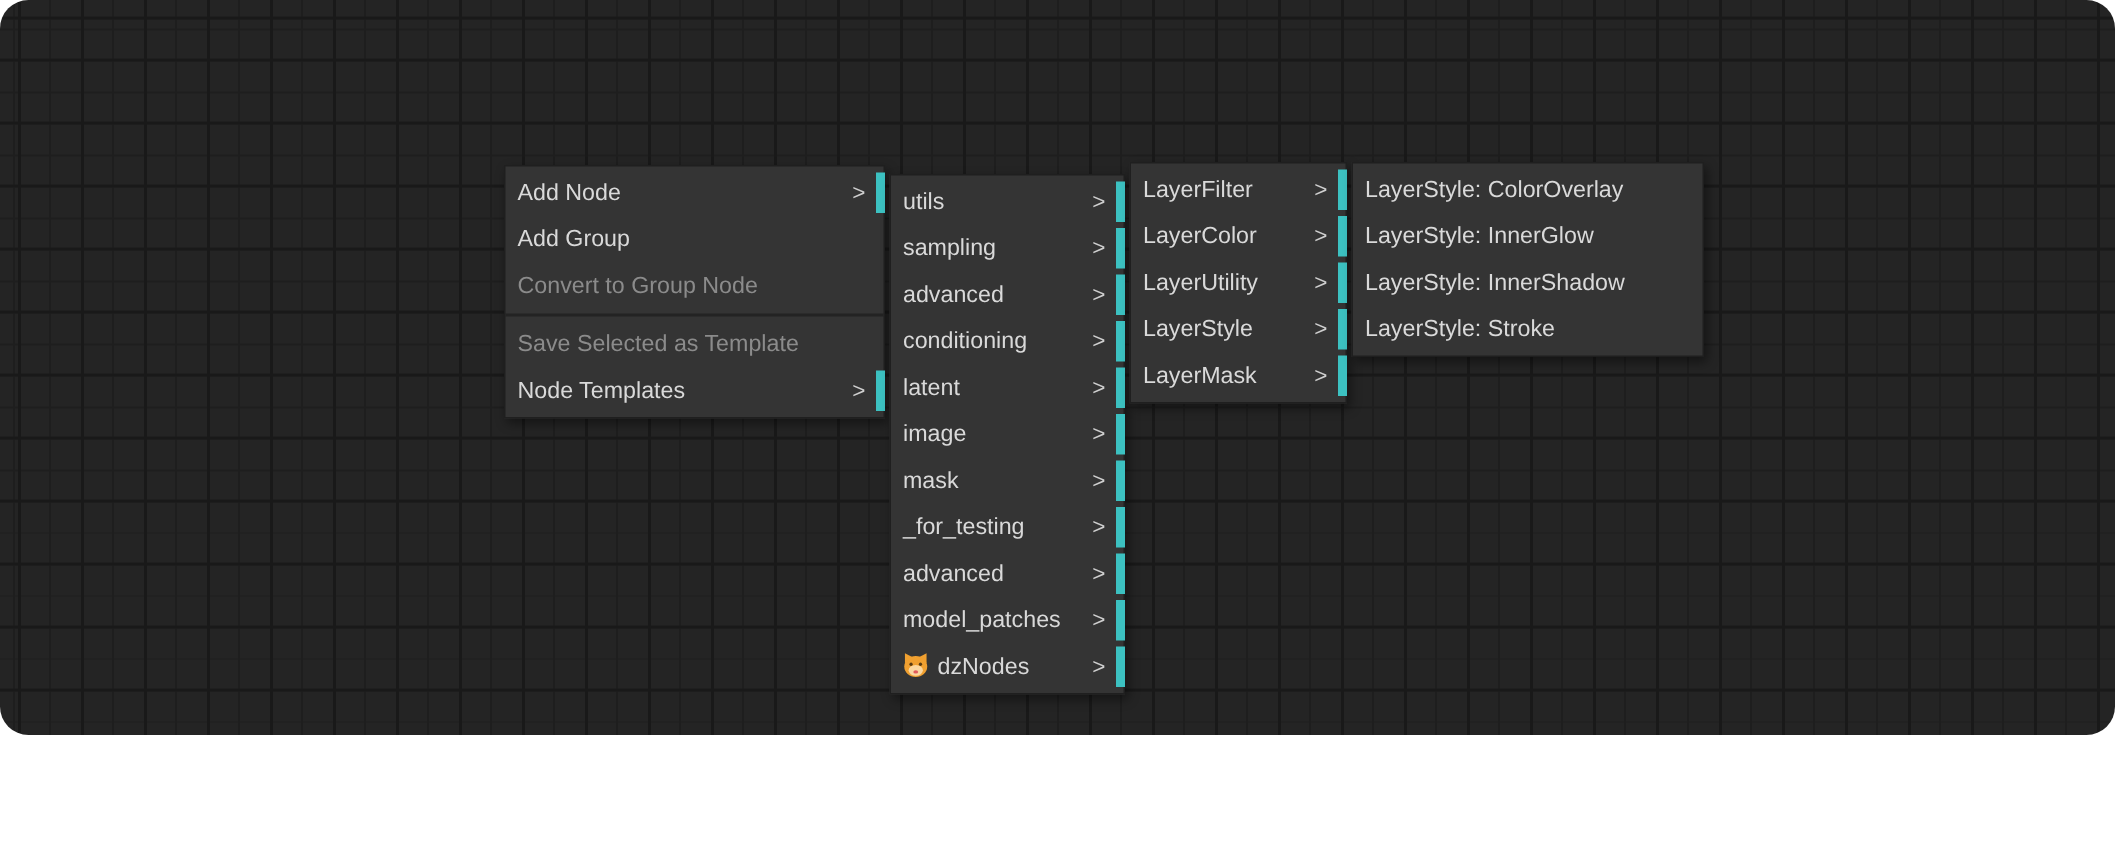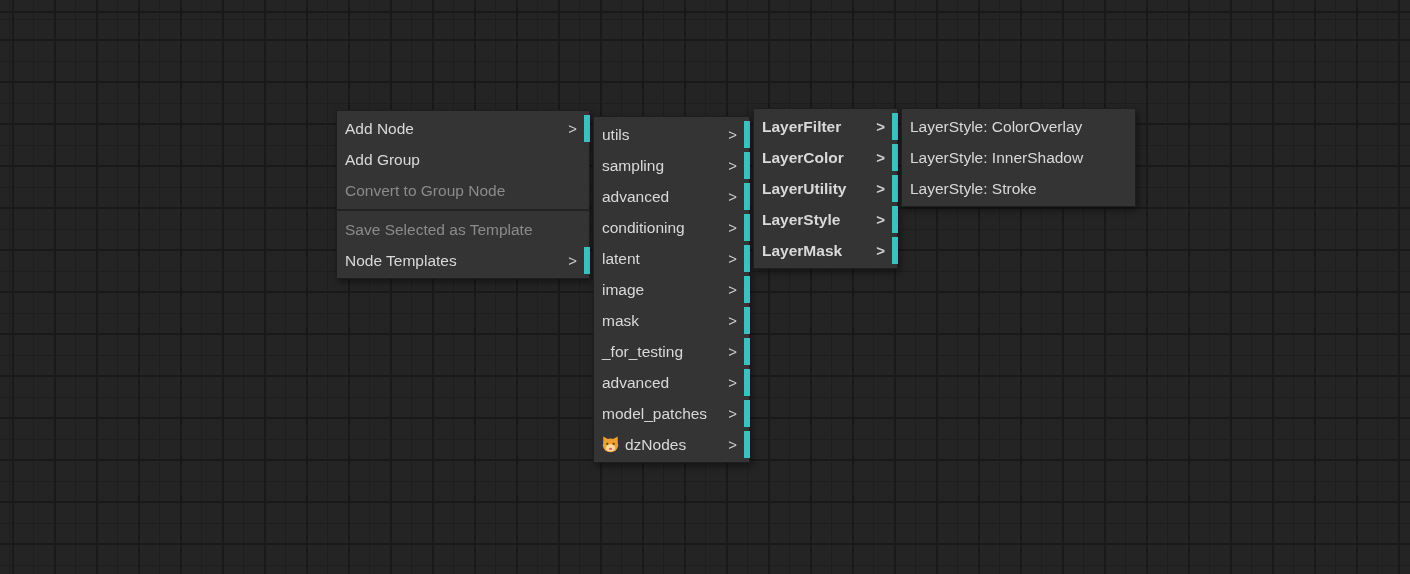--- a/index.html
+++ b/index.html
@@ -2,41 +2,42 @@
 <html style="--canvas-bg: #242424; --grid-minor: #1e1e1e; --grid-major: #191919; --menu-bg: #343434; --menu-border: #1f1f1f; --text: #d9d9d9; --text-disabled: #8b8b8b; --arrow: #cfcfcf; --accent: #3cc1c1; --separator: #232323;"><head>
 <meta charset="utf-8">
 <style>
   * { box-sizing: border-box; }
   html, body { margin: 0; padding: 0; }
   body { font-family: "Liberation Sans", sans-serif; }
 
   .stage {
     position: relative;
     width: 1410px;
-    height: 574px;
+    height: 490px;
     overflow: hidden;
     background-color: var(--canvas-bg, #242424);
     background-image:
       repeating-linear-gradient(90deg, var(--grid-major, #191919) 0 2px, transparent 2px 42px),
       repeating-linear-gradient(0deg,  var(--grid-major, #191919) 0 2px, transparent 2px 42px),
       repeating-linear-gradient(90deg, var(--grid-minor, #1e1e1e) 0 1px, transparent 1px 21px),
       repeating-linear-gradient(0deg,  var(--grid-minor, #1e1e1e) 0 1px, transparent 1px 21px);
     background-position: 12px 13px;
+    border-radius: 19px;
   }
 
   .menu {
     position: absolute;
     background: var(--menu-bg, #343434);
     border: 1px solid var(--menu-border, #1f1f1f);
     box-shadow: 2px 3px 7px rgba(0,0,0,0.45);
     padding: 2px 0;
   }
   .menu-1 { left: 336px; top: 110px; width: 254px; }
   .menu-2 { left: 593px; top: 116px; width: 157px; }
-  .menu-3 { left: 753px; top: 108px; width: 145px; font-weight: bold; }
+  .menu-3 { left: 753px; top: 108px; width: 145px; }
   .menu-4 { left: 901px; top: 108px; width: 235px; }
 
   .entry {
     position: relative;
     height: 31px;
     line-height: 31px;
     padding-left: 8px;
     padding-right: 6px;
     font-size: 15.5px;
     color: var(--text, #d9d9d9);
@@ -105,16 +106,17 @@
     </div>
   <div class="menu menu-3">
       <div class="entry has-submenu"><span class="label">LayerFilter</span><span class="arrow">&gt;</span><span class="accent-bar"></span></div>
       <div class="entry has-submenu"><span class="label">LayerColor</span><span class="arrow">&gt;</span><span class="accent-bar"></span></div>
       <div class="entry has-submenu"><span class="label">LayerUtility</span><span class="arrow">&gt;</span><span class="accent-bar"></span></div>
       <div class="entry has-submenu"><span class="label">LayerStyle</span><span class="arrow">&gt;</span><span class="accent-bar"></span></div>
       <div class="entry has-submenu"><span class="label">LayerMask</span><span class="arrow">&gt;</span><span class="accent-bar"></span></div>
     </div>
   <div class="menu menu-4">
       <div class="entry"><span class="label">LayerStyle: ColorOverlay</span></div>
+      <div class="entry"><span class="label">LayerStyle: InnerGlow</span></div>
       <div class="entry"><span class="label">LayerStyle: InnerShadow</span></div>
       <div class="entry"><span class="label">LayerStyle: Stroke</span></div>
     </div>
 </div>
 
 </body></html>

